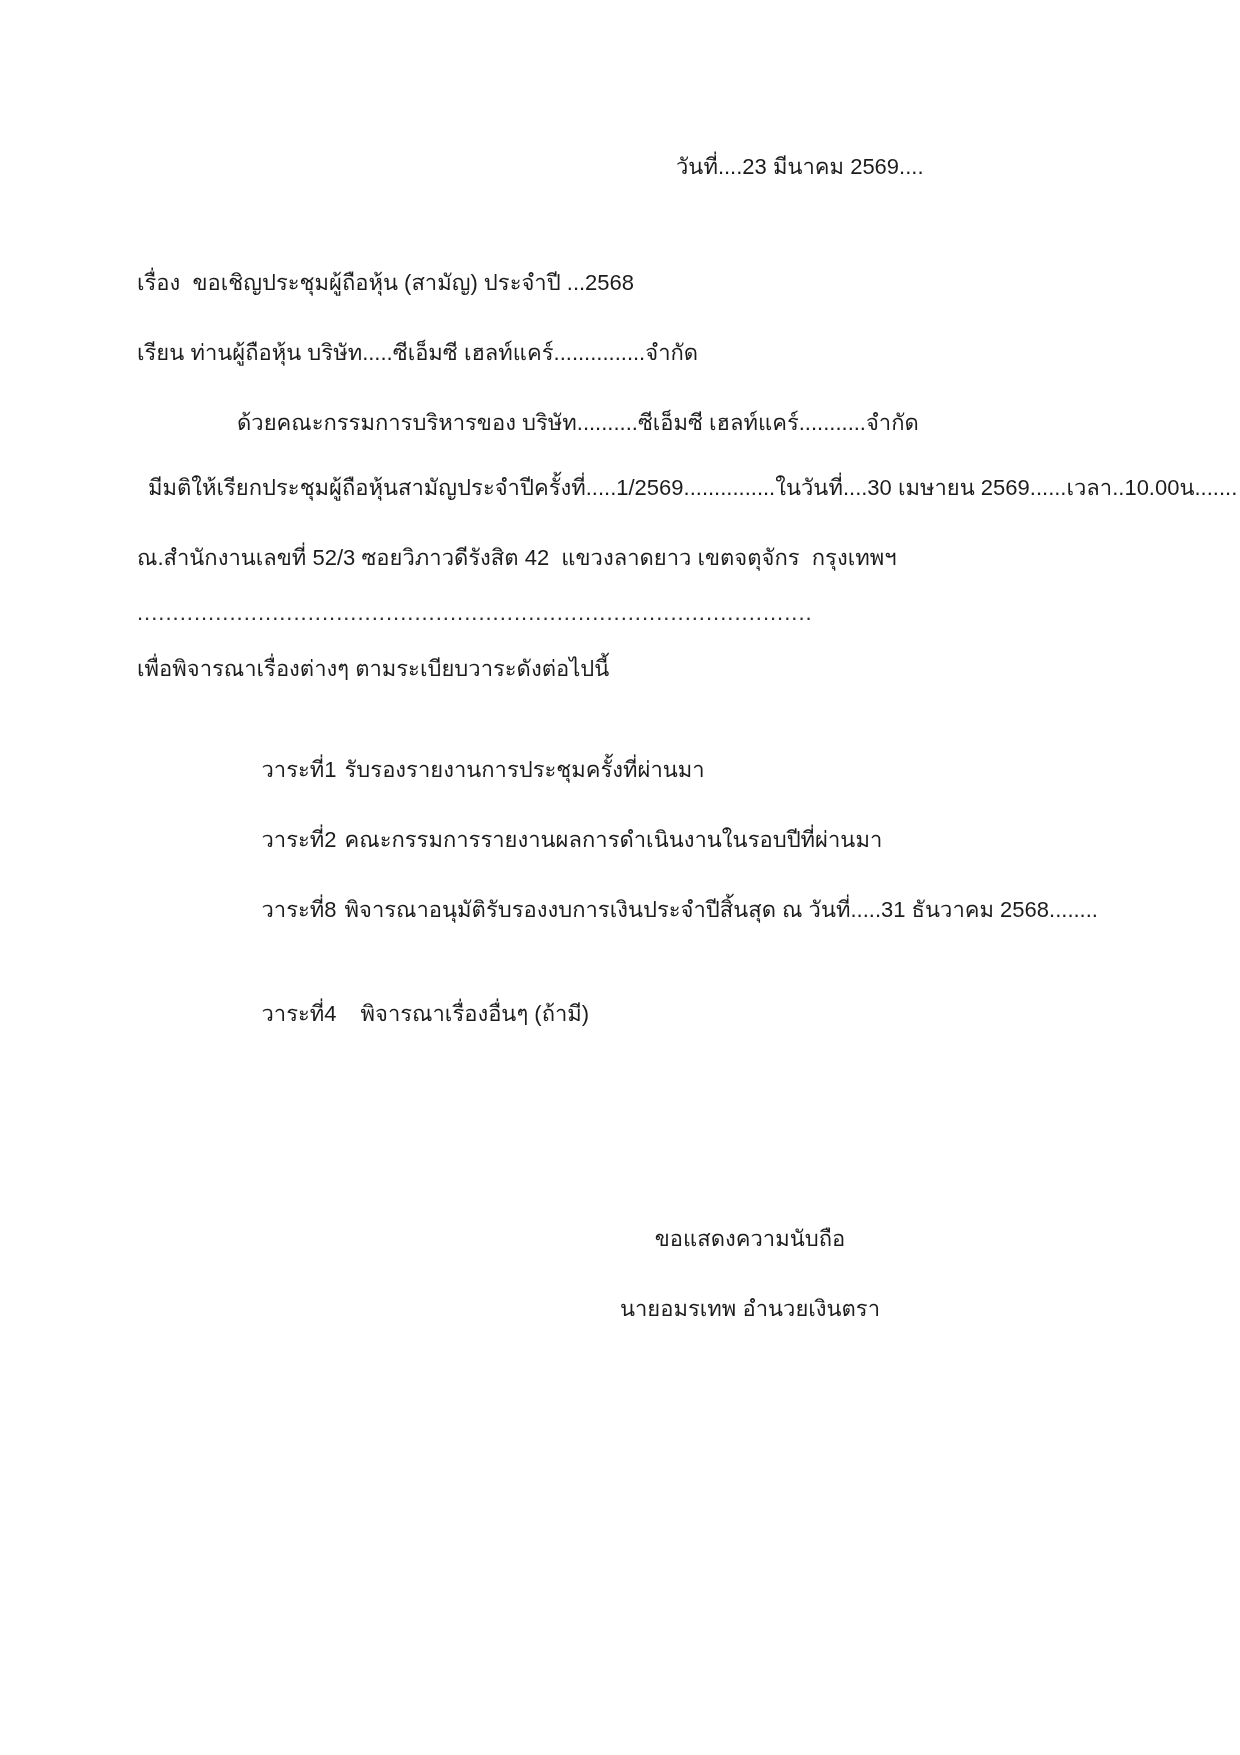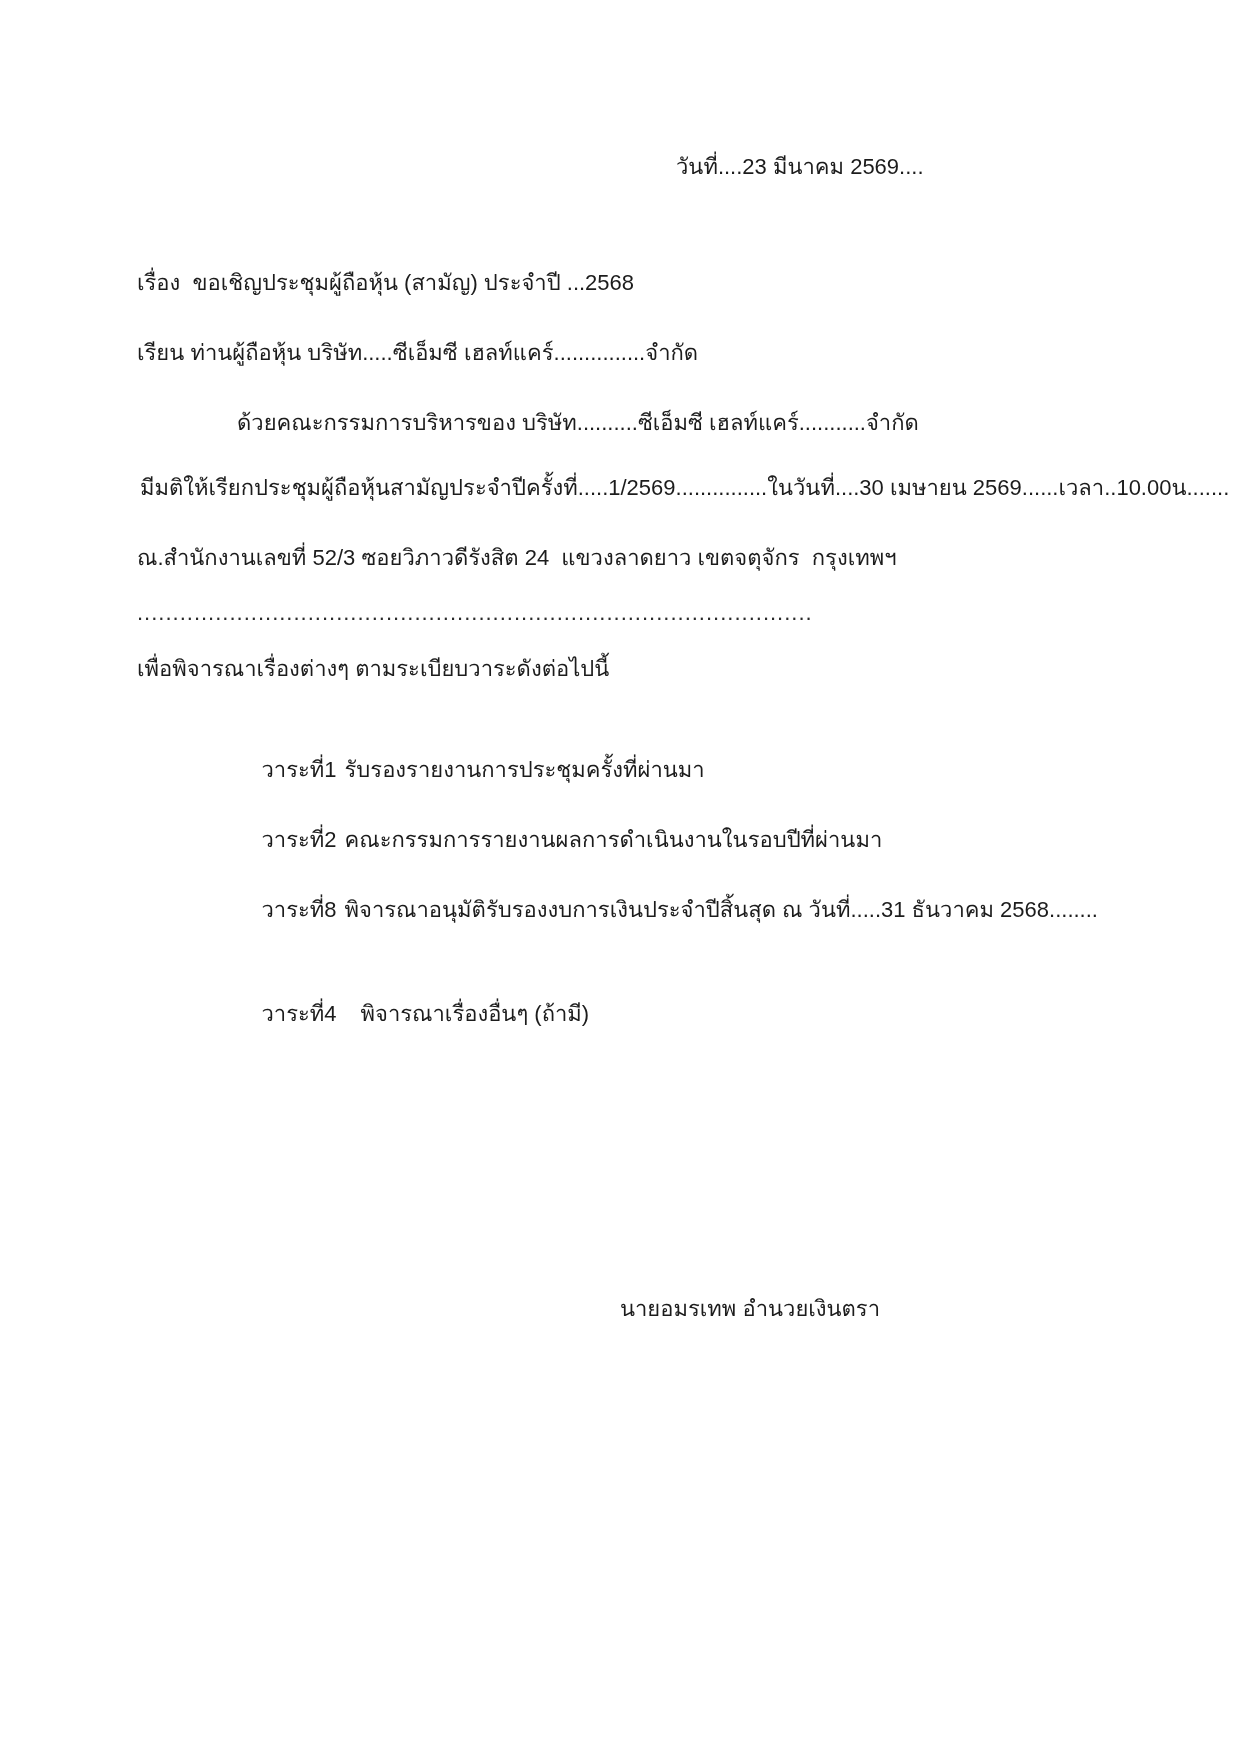--- a/index.html
+++ b/index.html
@@ -45,23 +45,23 @@
 <div class="page">
 
   <div class="line" style="top:150px; left:676px;">วันที่....23 มีนาคม 2569....</div>
 
   <div class="line" style="top:266px; left:137px;">เรื่อง  ขอเชิญประชุมผู้ถือหุ้น (สามัญ) ประจำปี ...2568</div>
 
   <div class="line" style="top:406px; left:237px;">ด้วยคณะกรรมการบริหารของ บริษัท..........ซีเอ็มซี เฮลท์แคร์...........จำกัด</div>
 
   <div class="line" style="top:336px; left:137px;">เรียน ท่านผู้ถือหุ้น บริษัท.....ซีเอ็มซี เฮลท์แคร์...............จำกัด</div>
 
-  <div class="line" style="top:471px; left:140px;">มีมติให้เรียกประชุมผู้ถือหุ้นสามัญประจำปีครั้งที่.....1/2569...............ในวันที่....30 เมษายน 2569......เวลา..10.00น.......</div>
+  <div class="line" style="top:471px; left:148px;">มีมติให้เรียกประชุมผู้ถือหุ้นสามัญประจำปีครั้งที่.....1/2569...............ในวันที่....30 เมษายน 2569......เวลา..10.00น.......</div>
 
-  <div class="line" style="top:541px; left:137px;">ณ.สำนักงานเลขที่ 52/3 ซอยวิภาวดีรังสิต 24  แขวงลาดยาว เขตจตุจักร  กรุงเทพฯ</div>
+  <div class="line" style="top:541px; left:137px;">ณ.สำนักงานเลขที่ 52/3 ซอยวิภาวดีรังสิต 42  แขวงลาดยาว เขตจตุจักร  กรุงเทพฯ</div>
 
   <div class="line dotted-filler" style="top:596px; left:137px;">...........................................................................................................................................................</div>
 
   <div class="line" style="top:652px; left:137px;">เพื่อพิจารณาเรื่องต่างๆ ตามระเบียบวาระดังต่อไปนี้</div>
 
   <div class="line" style="top:719px; left:237px;">
     <span class="agenda-label">วาระที่1</span><span>รับรองรายงานการประชุมครั้งที่ผ่านมา</span>
   </div>
 
   <div class="line" style="top:789px; left:237px;">
@@ -70,17 +70,18 @@
 
   <div class="line" style="top:859px; left:237px;">
     <span class="agenda-label">วาระที่8</span><span>พิจารณาอนุมัติรับรองงบการเงินประจำปีสิ้นสุด ณ วันที่.....31 ธันวาคม 2568........</span>
   </div>
 
   <div class="line" style="top:929px; left:237px;">
     <span class="agenda-label" style="margin-right:24px;margin-top:34px;">วาระที่4</span><span>พิจารณาเรื่องอื่นๆ (ถ้ามี)</span>
   </div>
 
 
+  <div class="line sig-line" style="top:1222px;">ขอแสดงความนับถือ</div>
 
   <div class="line sig-line" style="top:1292px;">นายอมรเทพ อำนวยเงินตรา</div>
 
 
 </div>
 
 </body></html>

